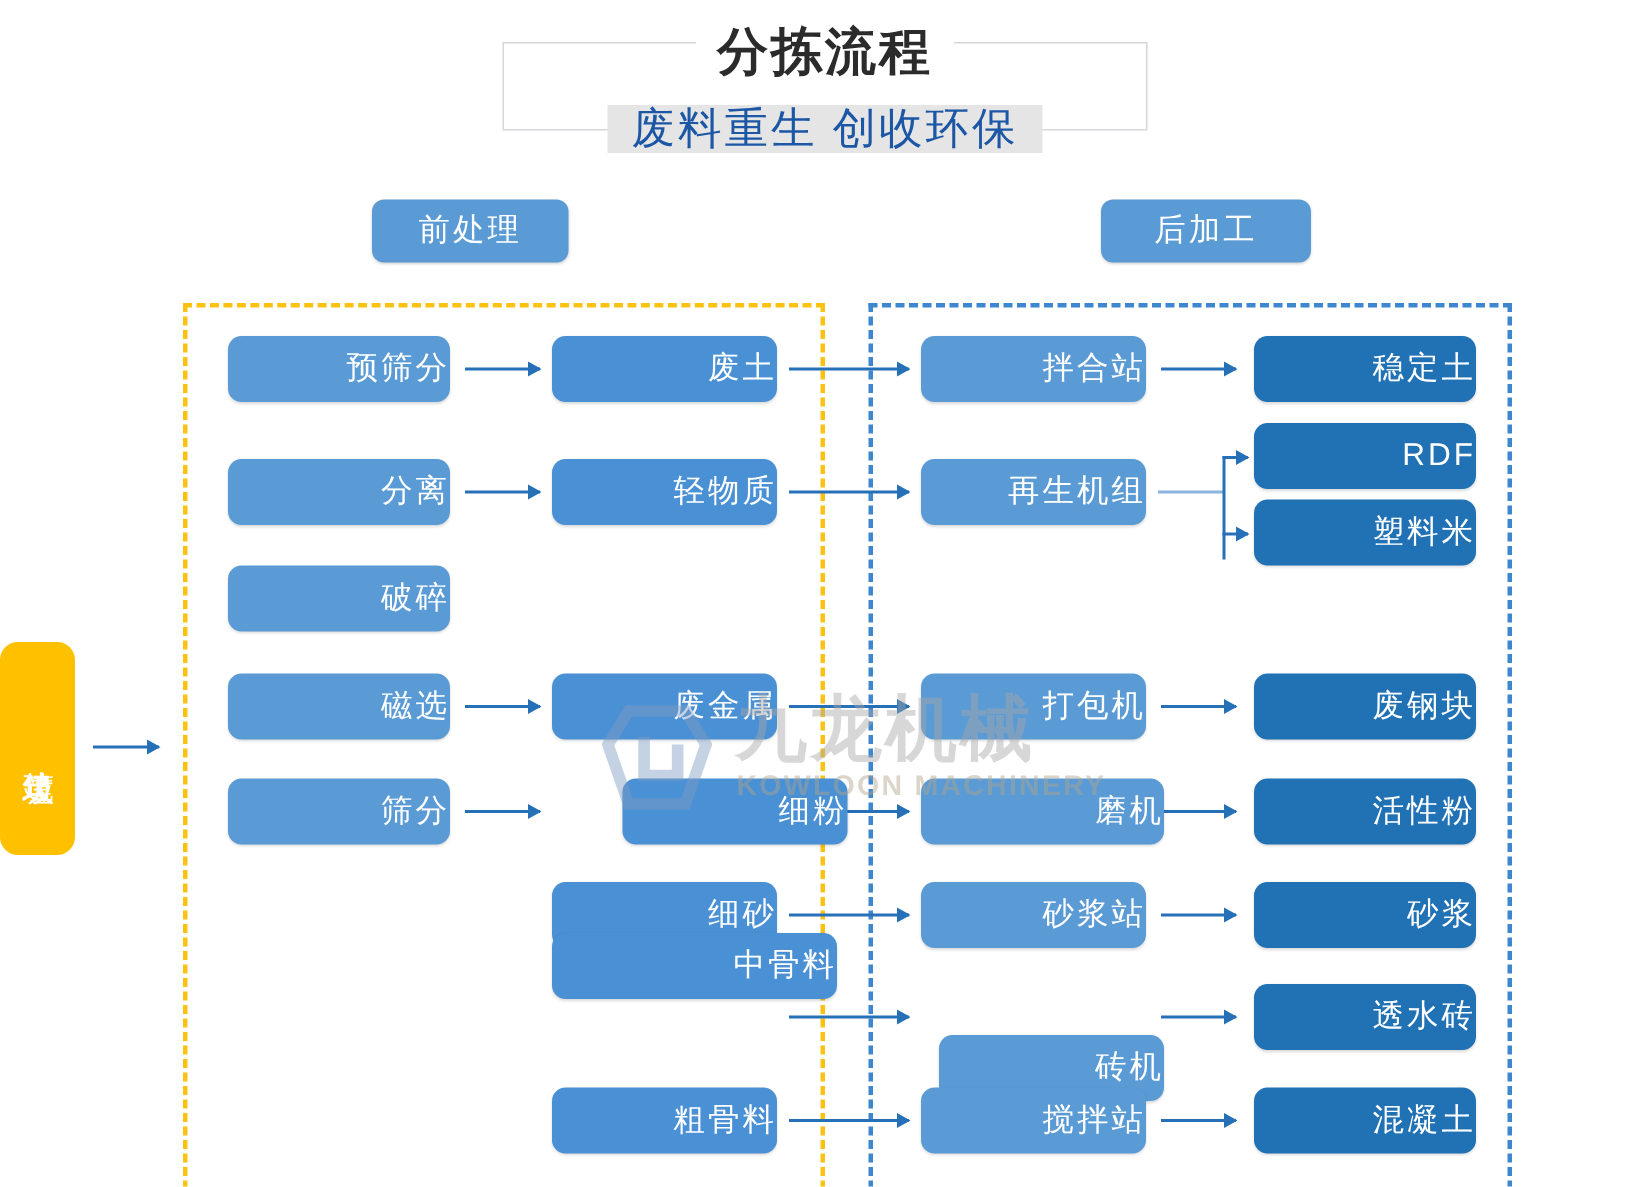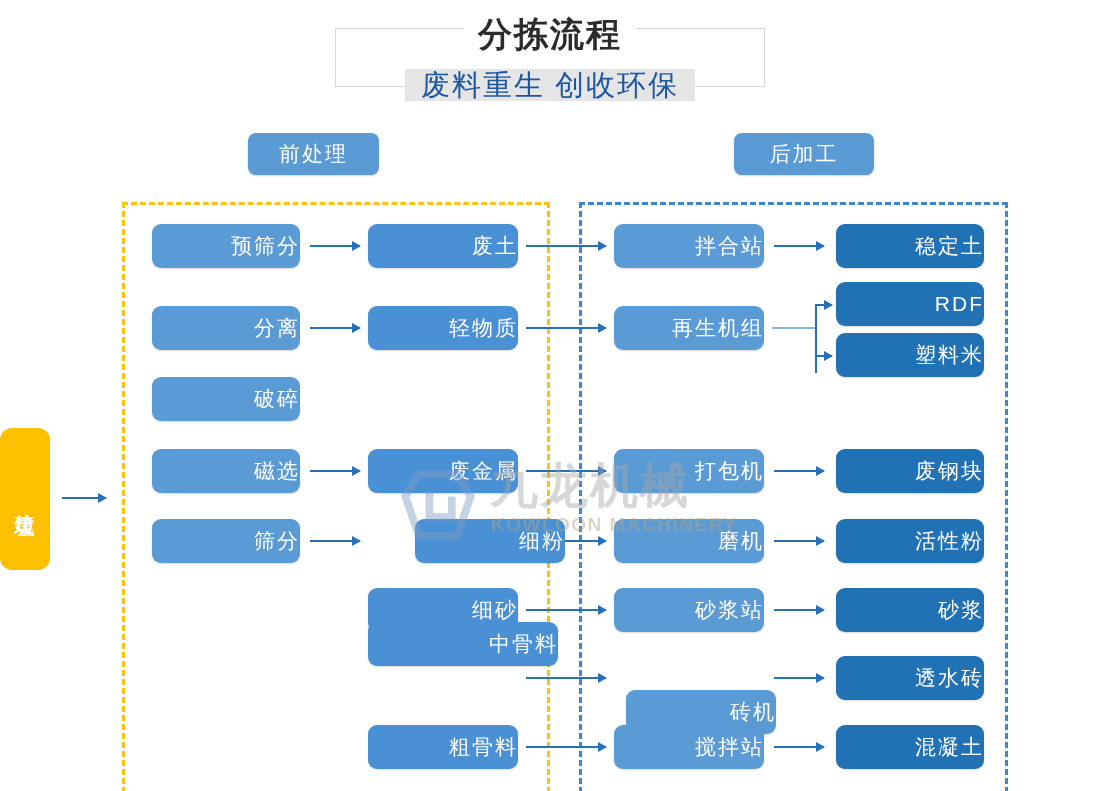--- a/index.html
+++ b/index.html
@@ -121,21 +121,21 @@
 <div class="node mat col2" style="top:306px;">轻物质</div>
 <div class="node mat col2" style="top:449px;">废金属</div>
 <div class="node mat col2" style="top:519px;margin-left:47px;">细粉</div>
 <div class="node mat col2" style="top:588px;">细砂</div>
 <div class="node mat col2" style="top:622px;padding-left:40px;">中骨料</div>
 <div class="node mat col2" style="top:725px;">粗骨料</div>
 
 <div class="node op col3" style="top:224px;">拌合站</div>
 <div class="node op col3" style="top:306px;">再生机组</div>
 <div class="node op col3" style="top:449px;">打包机</div>
-<div class="node op col3" style="top:519px;">磨机</div>
+<div class="node op col3" style="top:519px;padding-left:12px;">磨机</div>
 <div class="node op col3" style="top:588px;">砂浆站</div>
 <div class="node op col3" style="top:690px;margin-left:12px;">砖机</div>
 <div class="node op col3" style="top:725px;">搅拌站</div>
 
 <div class="node prod col4" style="top:224px;">稳定土</div>
 <div class="node prod col4" style="top:282px;">RDF</div>
 <div class="node prod col4" style="top:333px;">塑料米</div>
 <div class="node prod col4" style="top:449px;">废钢块</div>
 <div class="node prod col4" style="top:519px;">活性粉</div>
 <div class="node prod col4" style="top:588px;">砂浆</div>

